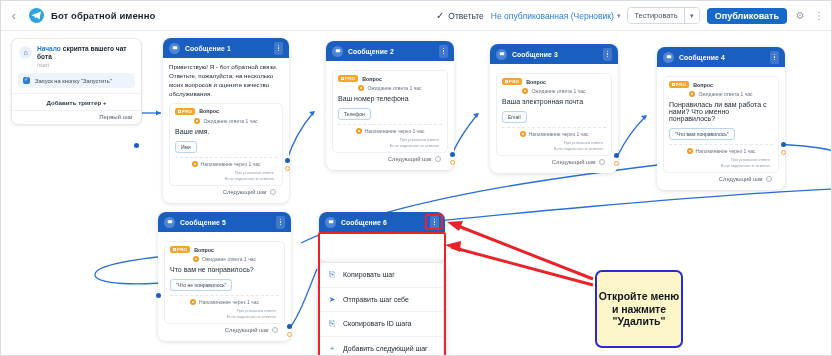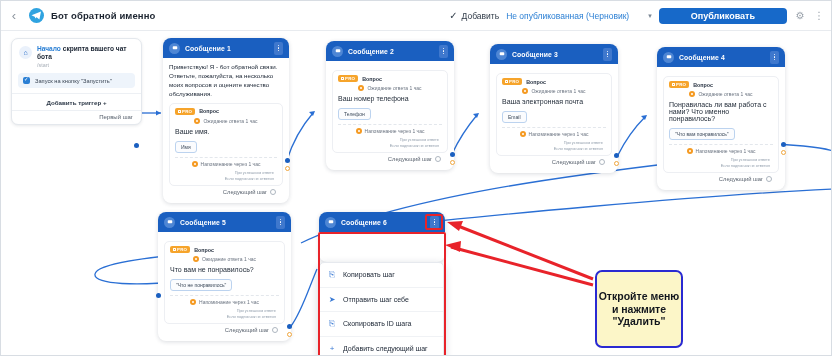--- a/index.html
+++ b/index.html
@@ -23,28 +23,28 @@
   .back-chevron { width:18px; text-align:center; color:#8d959e; font-size:13px; margin-left:4px; cursor:pointer; }
   .tg-logo {
     width:15px; height:15px; border-radius:50%;
     background:#2fa3e0; margin-left:6px; position:relative; flex:none;
   }
   .tg-logo svg { position:absolute; left:2px; top:3px; }
   .header-title { font-size:9.5px; font-weight:bold; color:#1c2430; margin-left:7px; letter-spacing:.1px; }
   .header-right { margin-left:auto; display:flex; align-items:center; gap:7px; padding-right:8px; }
   .saved { display:flex; align-items:center; gap:4px; font-size:8.5px; color:#2f3a47; }
   .check { color:#37424f; font-size:10px; line-height:1; }
-  .draft-status { font-size:8.5px; color:#2a7fd4; display:flex; align-items:center; gap:19px; cursor:pointer; }
+  .draft-status { font-size:8.5px; color:#2a7fd4; display:flex; align-items:center; gap:3px; cursor:pointer; }
   .caret { font-size:7px; color:#7b8794; }
   .test-group { display:flex; align-items:stretch; border:1px solid #d3d9e0; border-radius:4px; overflow:hidden; height:17px; }
   .test-btn { font-size:7.5px; color:#48525f; padding:0 6px; display:flex; align-items:center; background:#fff; cursor:pointer; }
   .test-caret { width:15px; border-left:1px solid #d3d9e0; display:flex; align-items:center; justify-content:center; font-size:7px; color:#5f6b78; background:#fff; cursor:pointer; }
   .publish-btn {
     background:#1769c9; color:#fff; font-size:9px; font-weight:bold;
-    padding:0 32px; height:16px; border-radius:4px; display:flex; align-items:center; cursor:pointer;
+    padding:0 8px; height:16px; border-radius:4px; display:flex; align-items:center; cursor:pointer;
   }
   .icon-btn { color:#9aa2ab; font-size:10px; width:12px; text-align:center; cursor:pointer; }
 
   
   .canvas { position:absolute; left:0; top:30px; width:832px; height:326px; background:#ffffff; overflow:hidden; }
   svg.wires { position:absolute; left:0; top:0; width:832px; height:326px; pointer-events:none; z-index:1; }
 
   
   .start-node {
     position:absolute; left:10px; top:7px; width:131px;
@@ -159,25 +159,29 @@
     <div class="tg-logo">
       <svg width="11" height="9" viewBox="0 0 11 9">
           <path d="M0.5 4.2 L10 0.6 L8.4 8.4 L5.6 6.2 L4 7.6 L4.1 5.9 Z" fill="#ffffff"></path>
         </svg>
     </div>
     <div class="header-title">Бот обратной именно</div>
 
     <div class="header-right">
       <div class="saved">
         <span class="check">✓</span>
-        <span>Добавить</span>
+        <span>Ответьте</span>
       </div>
       <div class="draft-status">
         <span>Не опубликованная (Черновик)</span>
         <span class="caret">▾</span>
+      </div>
+      <div class="test-group">
+        <div class="test-btn">Тестировать</div>
+        <div class="test-caret">▾</div>
       </div>
       <div class="publish-btn">Опубликовать</div>
       <div class="icon-btn">⚙</div>
       <div class="icon-btn">⋮</div>
     </div>
   </div>
 
   <div class="canvas">
 
     <svg class="wires" viewBox="0 0 832 326">

